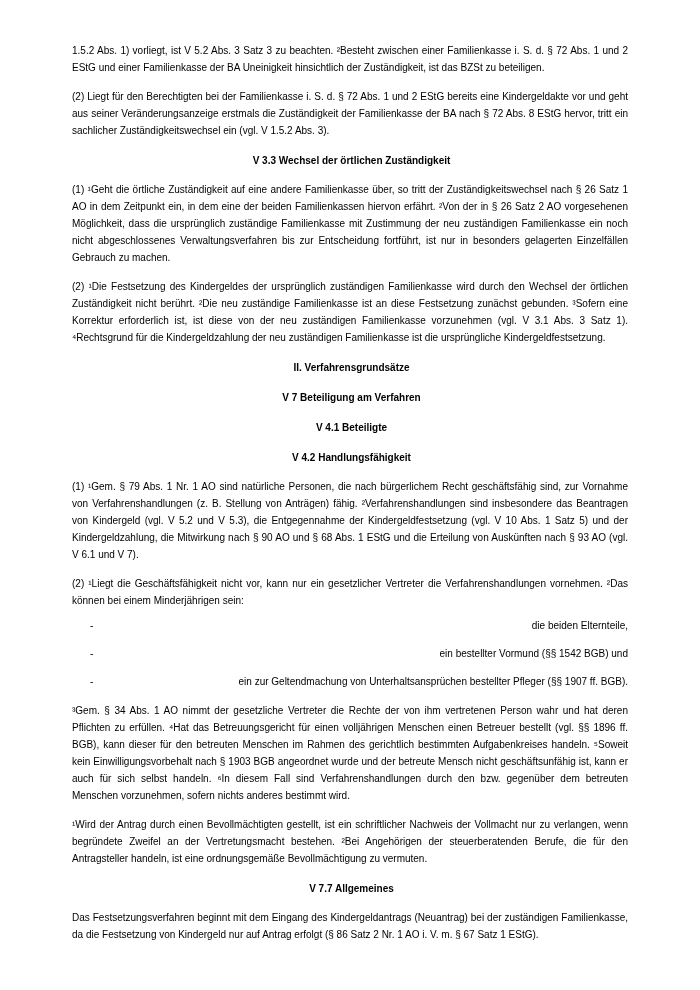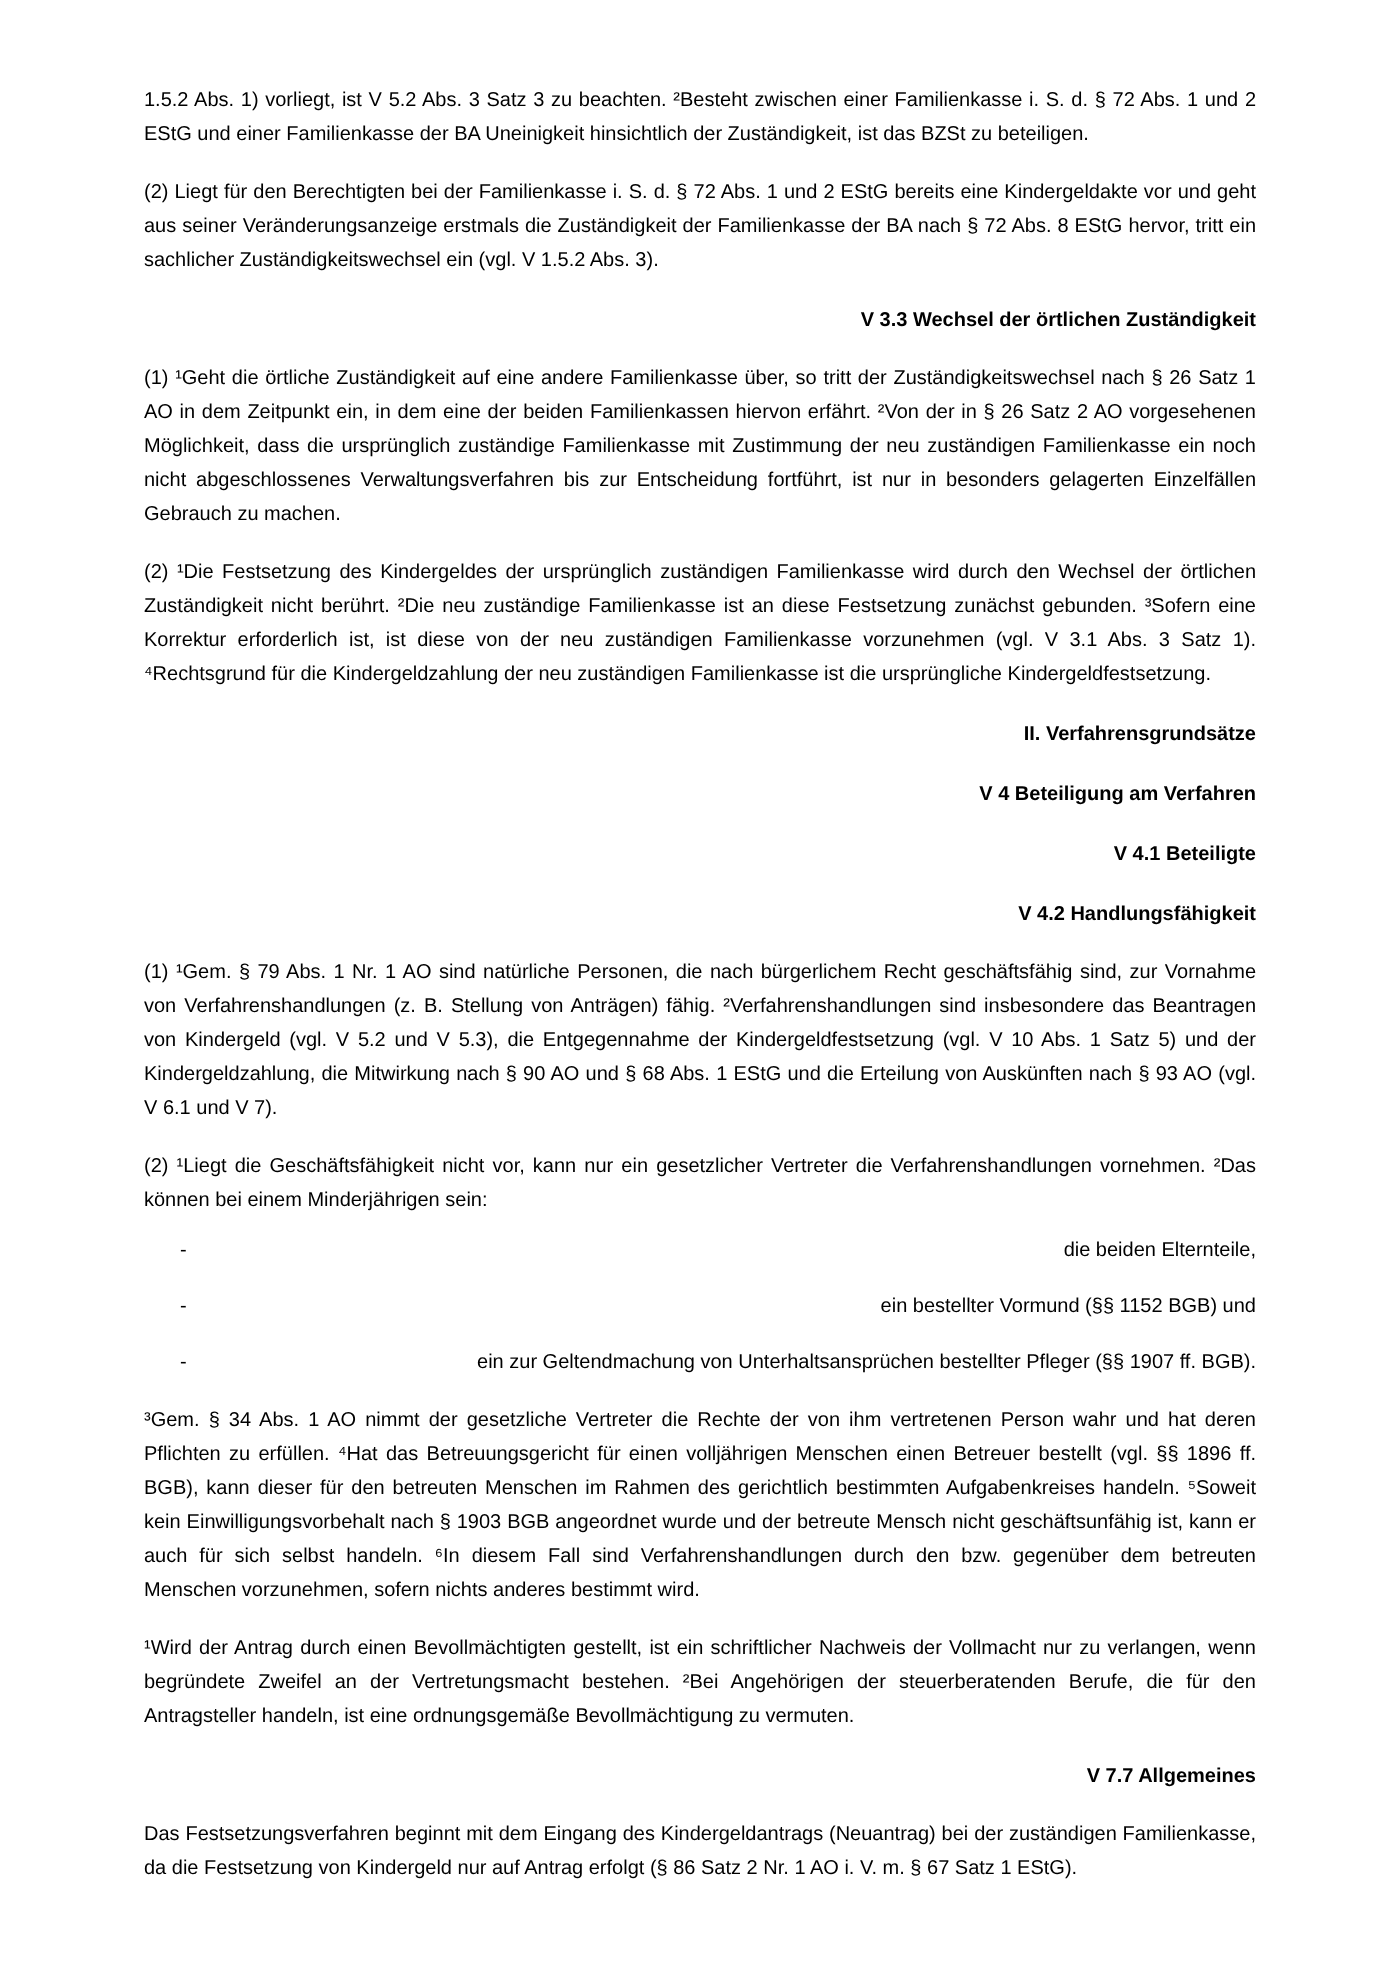--- a/index.html
+++ b/index.html
@@ -21,21 +21,21 @@
       font-size: 10px;
       line-height: 17px;
       text-align: justify;
     }
     .para {
       margin: 12px 0 8px 0;
     }
     .heading {
       font-size: 10px;
       font-weight: bold;
-      text-align: right;
+      text-align: center;
       margin: 13px 0 9px 3px;
       line-height: 17px;
     }
     .list {
       margin: 2px 0 8px 0;
     }
     .list-item {
       display: flex;
       align-items: flex-start;
       padding-left: 18px;
@@ -61,39 +61,39 @@
   <p class="para">(2) Liegt für den Berechtigten bei der Familienkasse i. S. d. § 72 Abs. 1 und 2 EStG bereits eine Kindergeldakte vor und geht aus seiner Veränderungsanzeige erstmals die Zuständigkeit der Familienkasse der BA nach § 72 Abs. 8 EStG hervor, tritt ein sachlicher Zuständigkeitswechsel ein (vgl. V 1.5.2 Abs. 3).</p>
 
   <h2 class="heading">V 3.3 Wechsel der örtlichen Zuständigkeit</h2>
 
   <p class="para">(1) ¹Geht die örtliche Zuständigkeit auf eine andere Familienkasse über, so tritt der Zuständigkeitswechsel nach § 26 Satz 1 AO in dem Zeitpunkt ein, in dem eine der beiden Familienkassen hiervon erfährt. ²Von der in § 26 Satz 2 AO vorgesehenen Möglichkeit, dass die ursprünglich zuständige Familienkasse mit Zustimmung der neu zuständigen Familienkasse ein noch nicht abgeschlossenes Verwaltungsverfahren bis zur Entscheidung fortführt, ist nur in besonders gelagerten Einzelfällen Gebrauch zu machen.</p>
 
   <p class="para">(2) ¹Die Festsetzung des Kindergeldes der ursprünglich zuständigen Familienkasse wird durch den Wechsel der örtlichen Zuständigkeit nicht berührt. ²Die neu zuständige Familienkasse ist an diese Festsetzung zunächst gebunden. ³Sofern eine Korrektur erforderlich ist, ist diese von der neu zuständigen Familienkasse vorzunehmen (vgl. V 3.1 Abs. 3 Satz 1). ⁴Rechtsgrund für die Kindergeldzahlung der neu zuständigen Familienkasse ist die ursprüngliche Kindergeldfestsetzung.</p>
 
   <h2 class="heading">II. Verfahrensgrundsätze</h2>
 
-  <h2 class="heading">V 4 Beteiligung am Verfahren</h2>
+  <h2 class="heading">V 7 Beteiligung am Verfahren</h2>
 
   <h2 class="heading">V 4.1 Beteiligte</h2>
 
 
   <h2 class="heading">V 4.2 Handlungsfähigkeit</h2>
 
   <p class="para">(1) ¹Gem. § 79 Abs. 1 Nr. 1 AO sind natürliche Personen, die nach bürgerlichem Recht geschäftsfähig sind, zur Vornahme von Verfahrenshandlungen (z. B. Stellung von Anträgen) fähig. ²Verfahrenshandlungen sind insbesondere das Beantragen von Kindergeld (vgl. V 5.2 und V 5.3), die Entgegennahme der Kindergeldfestsetzung (vgl. V 10 Abs. 1 Satz 5) und der Kindergeldzahlung, die Mitwirkung nach § 90 AO und § 68 Abs. 1 EStG und die Erteilung von Auskünften nach § 93 AO (vgl. V 6.1 und V 7).</p>
 
   <p class="para">(2) ¹Liegt die Geschäftsfähigkeit nicht vor, kann nur ein gesetzlicher Vertreter die Verfahrenshandlungen vornehmen. ²Das können bei einem Minderjährigen sein:</p>
 
   <div class="list">
     <div class="list-item">
       <span class="bullet">-</span>
       <span class="li-text">die beiden Elternteile,</span>
     </div>
     <div class="list-item">
       <span class="bullet">-</span>
-      <span class="li-text">ein bestellter Vormund (§§ 1152 BGB) und</span>
+      <span class="li-text">ein bestellter Vormund (§§ 1542 BGB) und</span>
     </div>
     <div class="list-item">
       <span class="bullet">-</span>
       <span class="li-text">ein zur Geltendmachung von Unterhaltsansprüchen bestellter Pfleger (§§ 1907 ff. BGB).</span>
     </div>
   </div>
 
   <p class="para">³Gem. § 34 Abs. 1 AO nimmt der gesetzliche Vertreter die Rechte der von ihm vertretenen Person wahr und hat deren Pflichten zu erfüllen. ⁴Hat das Betreuungsgericht für einen volljährigen Menschen einen Betreuer bestellt (vgl. §§ 1896 ff. BGB), kann dieser für den betreuten Menschen im Rahmen des gerichtlich bestimmten Aufgabenkreises handeln. ⁵Soweit kein Einwilligungsvorbehalt nach § 1903 BGB angeordnet wurde und der betreute Mensch nicht geschäftsunfähig ist, kann er auch für sich selbst handeln. ⁶In diesem Fall sind Verfahrenshandlungen durch den bzw. gegenüber dem betreuten Menschen vorzunehmen, sofern nichts anderes bestimmt wird.</p>
 
 

